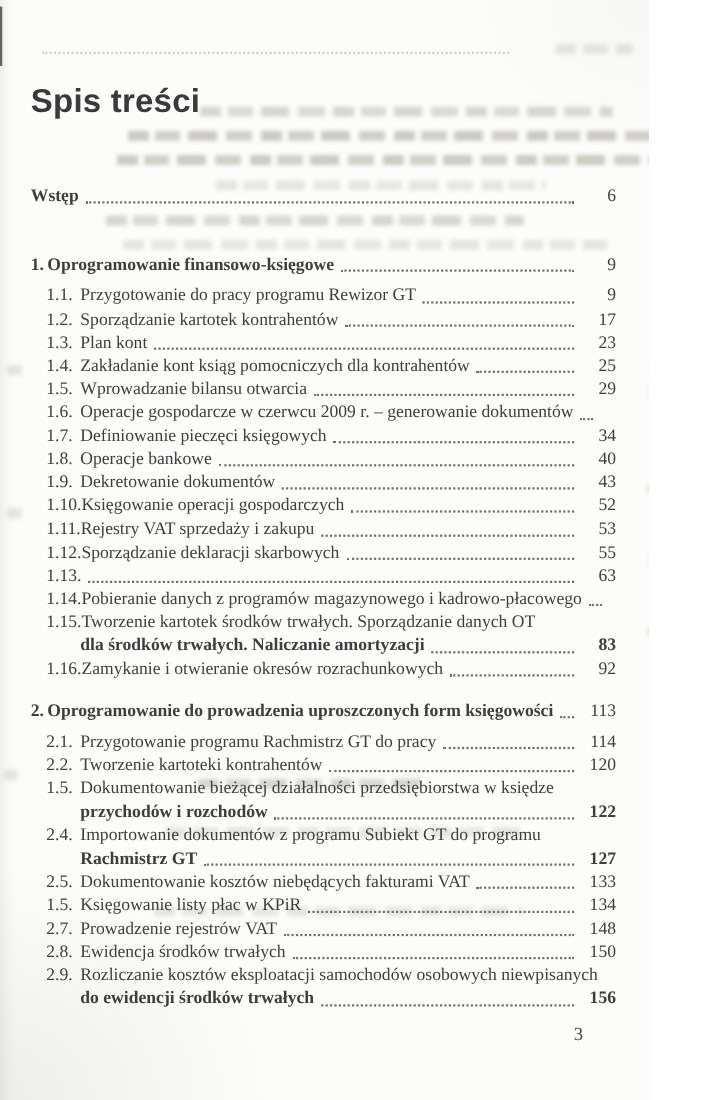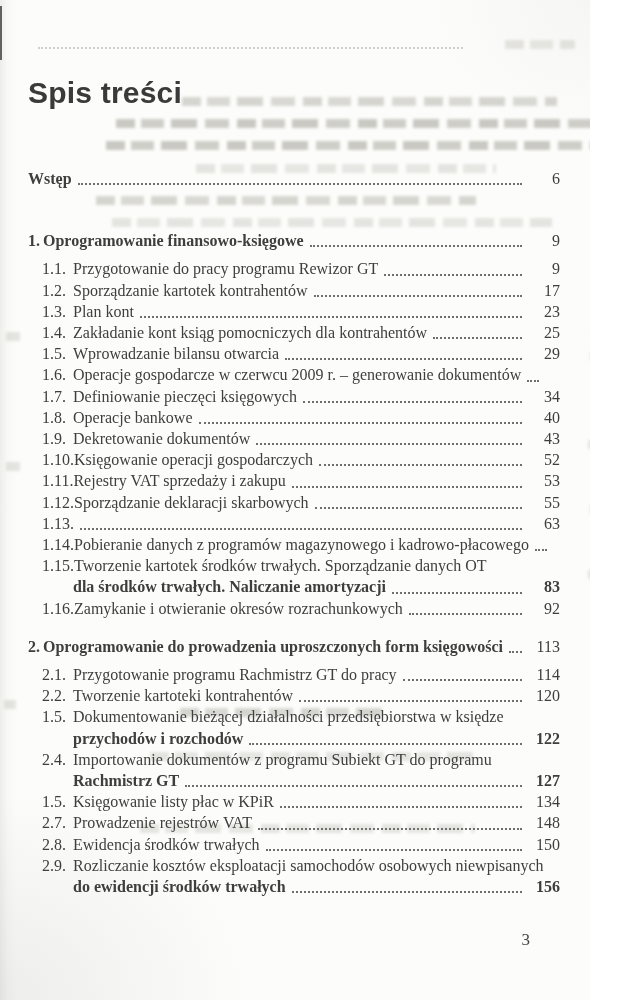--- a/index.html
+++ b/index.html
@@ -244,20 +244,26 @@
             <div class="row item-row">
               <span class="num">2.4.</span>
               <span class="label">Importowanie dokumentów z programu Subiekt GT do programu</span>
             </div>
             <div class="row cont-row">
               <span class="label">Rachmistrz GT</span>
               <span class="leader"></span>
               <span class="pg">127</span>
             </div>
             <div class="row item-row">
+              <span class="num">2.5.</span>
+              <span class="label">Dokumentowanie kosztów niebędących fakturami VAT</span>
+              <span class="leader"></span>
+              <span class="pg">133</span>
+            </div>
+            <div class="row item-row">
               <span class="num">1.5.</span>
               <span class="label">Księgowanie listy płac w KPiR</span>
               <span class="leader"></span>
               <span class="pg">134</span>
             </div>
             <div class="row item-row">
               <span class="num">2.7.</span>
               <span class="label">Prowadzenie rejestrów VAT</span>
               <span class="leader"></span>
               <span class="pg">148</span>

